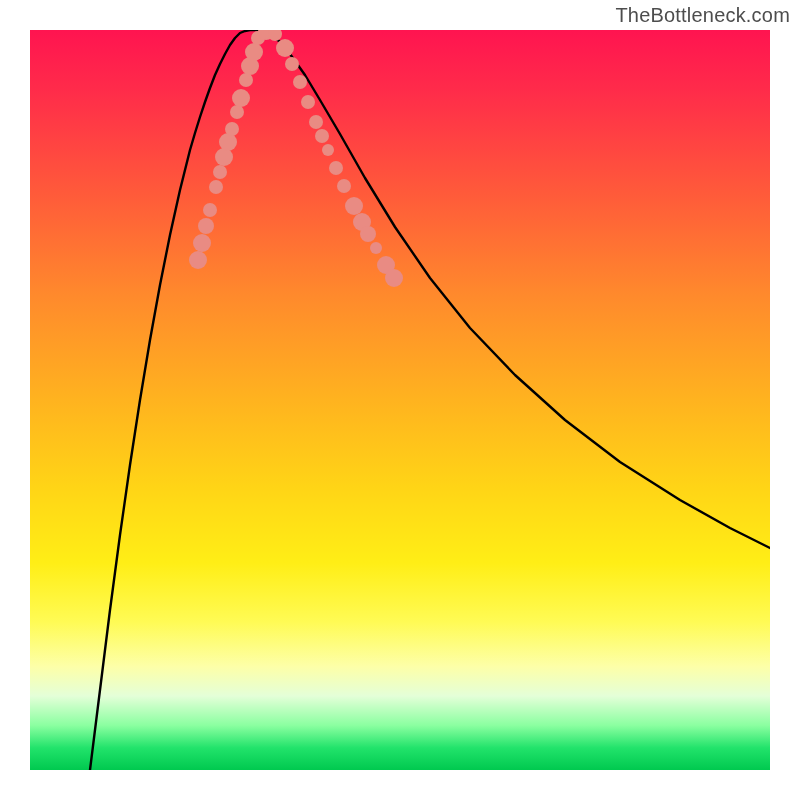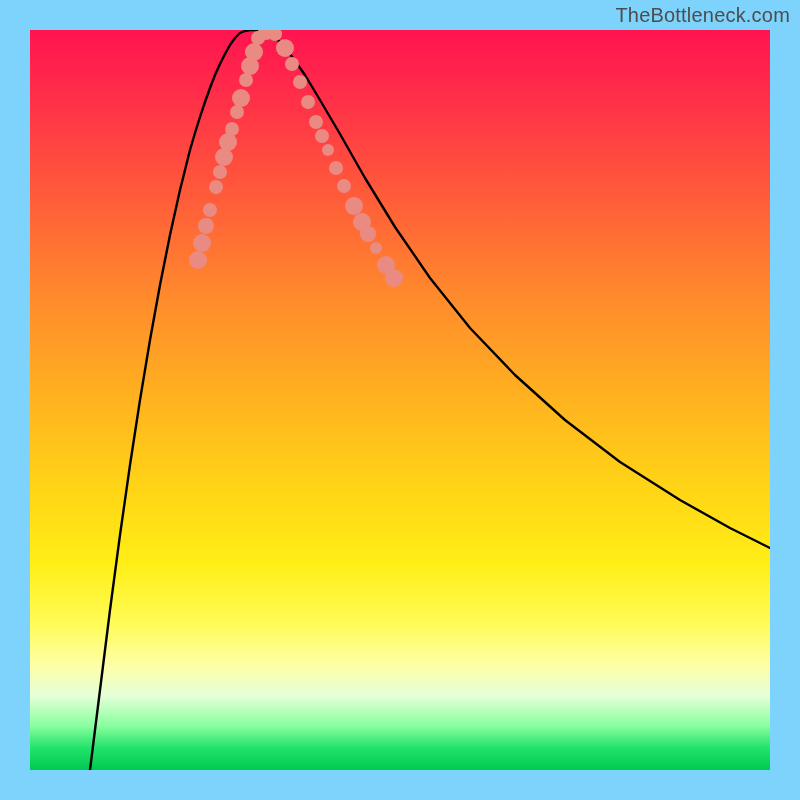--- a/index.html
+++ b/index.html
@@ -10,21 +10,21 @@
     overflow: hidden;
     background: #000;
     font-family: Arial, Helvetica, sans-serif;
   }
   .frame {
     position: absolute;
     left: 0;
     top: 0;
     width: 800px;
     height: 800px;
-    background: #7dd3fc;
+    background: #ffffff;
   }
   .plot {
     position: absolute;
     left: 30px;
     top: 30px;
     width: 740px;
     height: 740px;
     
     background: linear-gradient(
       to bottom,

